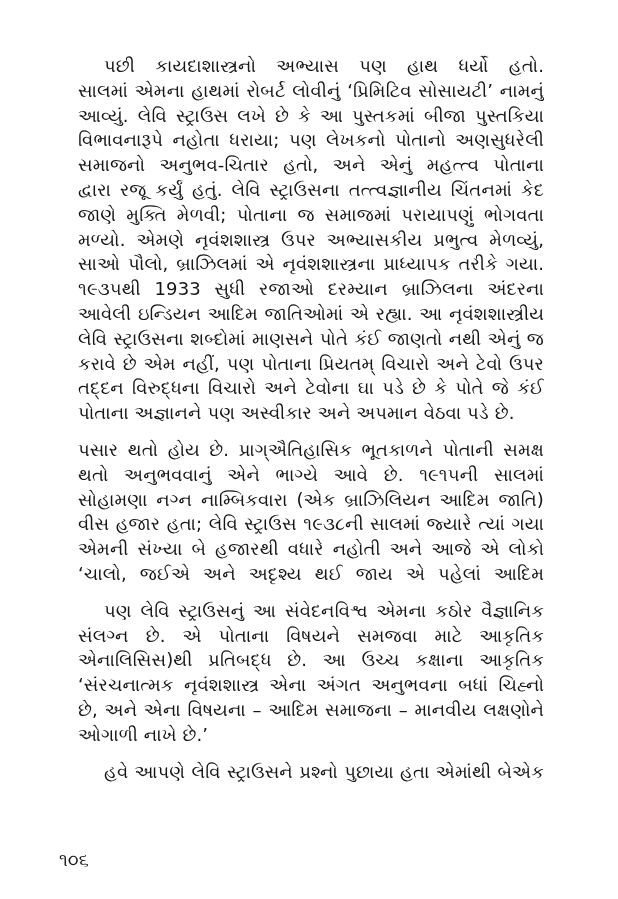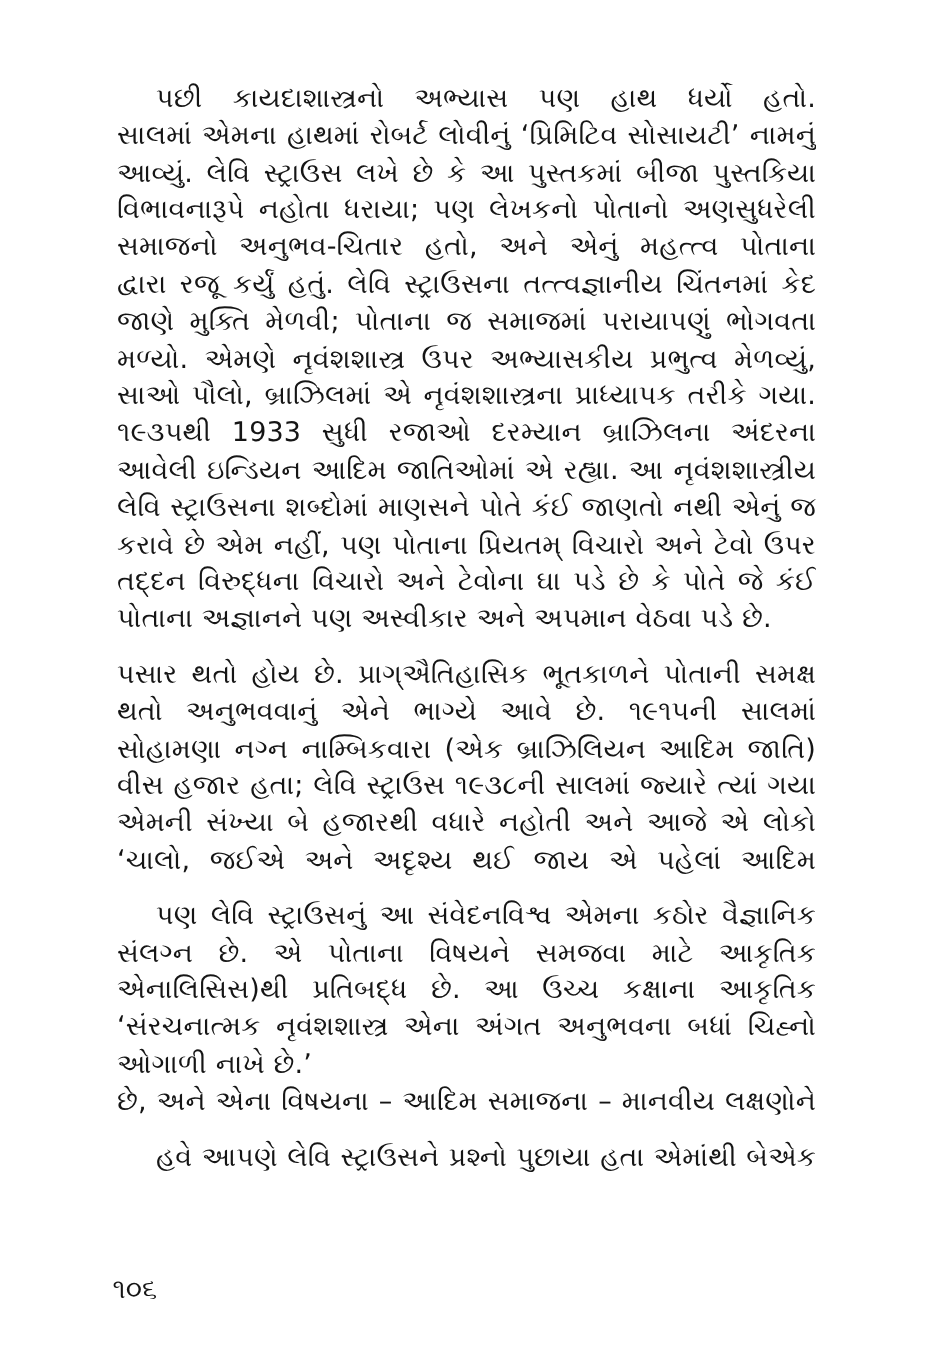--- a/index.html
+++ b/index.html
@@ -36,21 +36,21 @@
     letter-spacing: 0.1px;
   }
   .line.para-first {
     text-indent: 26px;
   }
   .line.para-last {
     text-align-last: left;
   }
   .page-number {
     position: absolute;
-    left: 75px;
+    left: 59px;
     top: 848px;
     font-size: 18px;
     line-height: 24px;
     color: #151515;
   }
 </style>
 </head>
 <body>
 
 <div class="text-block">
@@ -80,22 +80,22 @@
     <div class="line">વીસ હજાર હતા; લેવિ સ્ટ્રાઉસ ૧૯૩૮ની સાલમાં જ્યારે ત્યાં ગયા ત્યારે</div>
     <div class="line">એમની સંખ્યા બે હજારથી વધારે નહોતી અને આજે એ લોકો દુ:ખી, કુરૂપ,</div>
     <div class="line">‘ચાલો, જઈએ અને અદૃશ્ય થઈ જાય એ પહેલાં આદિમ જાતિઓનો</div>
   </div>
 
   <div class="paragraph">
     <div class="line para-first">પણ લેવિ સ્ટ્રાઉસનું આ સંવેદનવિશ્વ એમના કઠોર વૈજ્ઞાનિક મત સાથે</div>
     <div class="line">સંલગ્ન છે. એ પોતાના વિષયને સમજવા માટે આકૃતિક વિશ્લેષણ(ફોર્મલ</div>
     <div class="line">એનાલિસિસ)થી પ્રતિબદ્ધ છે. આ ઉચ્ચ કક્ષાના આકૃતિક વિશ્લેષણને લેવિ</div>
     <div class="line">‘સંરચનાત્મક નૃવંશશાસ્ત્ર એના અંગત અનુભવના બધાં ચિહ્નો ભૂંસી નાખે</div>
+    <div class="line">છે, અને એના વિષયના – આદિમ સમાજના – માનવીય લક્ષણોને</div>
     <div class="line para-last">ઓગાળી નાખે છે.’</div>
-    <div class="line">છે, અને એના વિષયના – આદિમ સમાજના – માનવીય લક્ષણોને</div>
   </div>
 
   <div class="paragraph">
     <div class="line para-first">હવે આપણે લેવિ સ્ટ્રાઉસને પ્રશ્નો પુછાયા હતા એમાંથી બેએક પ્રશ્નો</div>
   </div>
 
 </div>
 
 <div class="page-number">૧૦૬</div>
 

